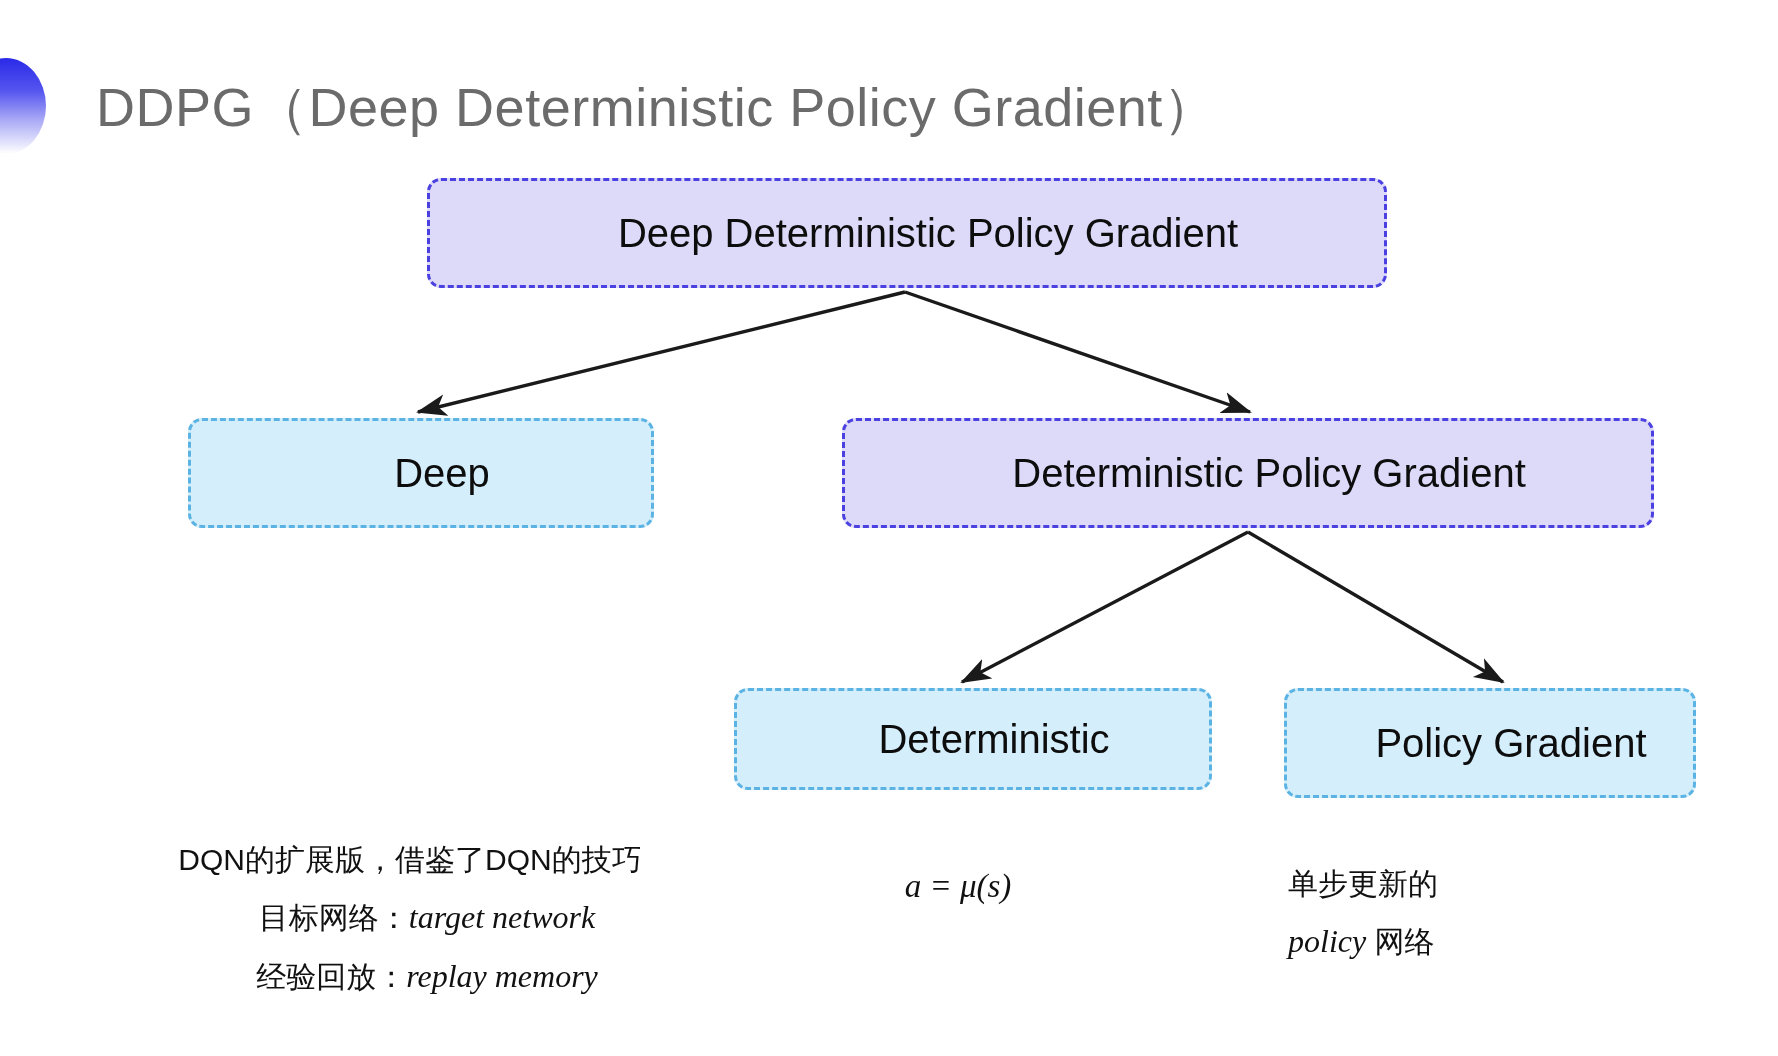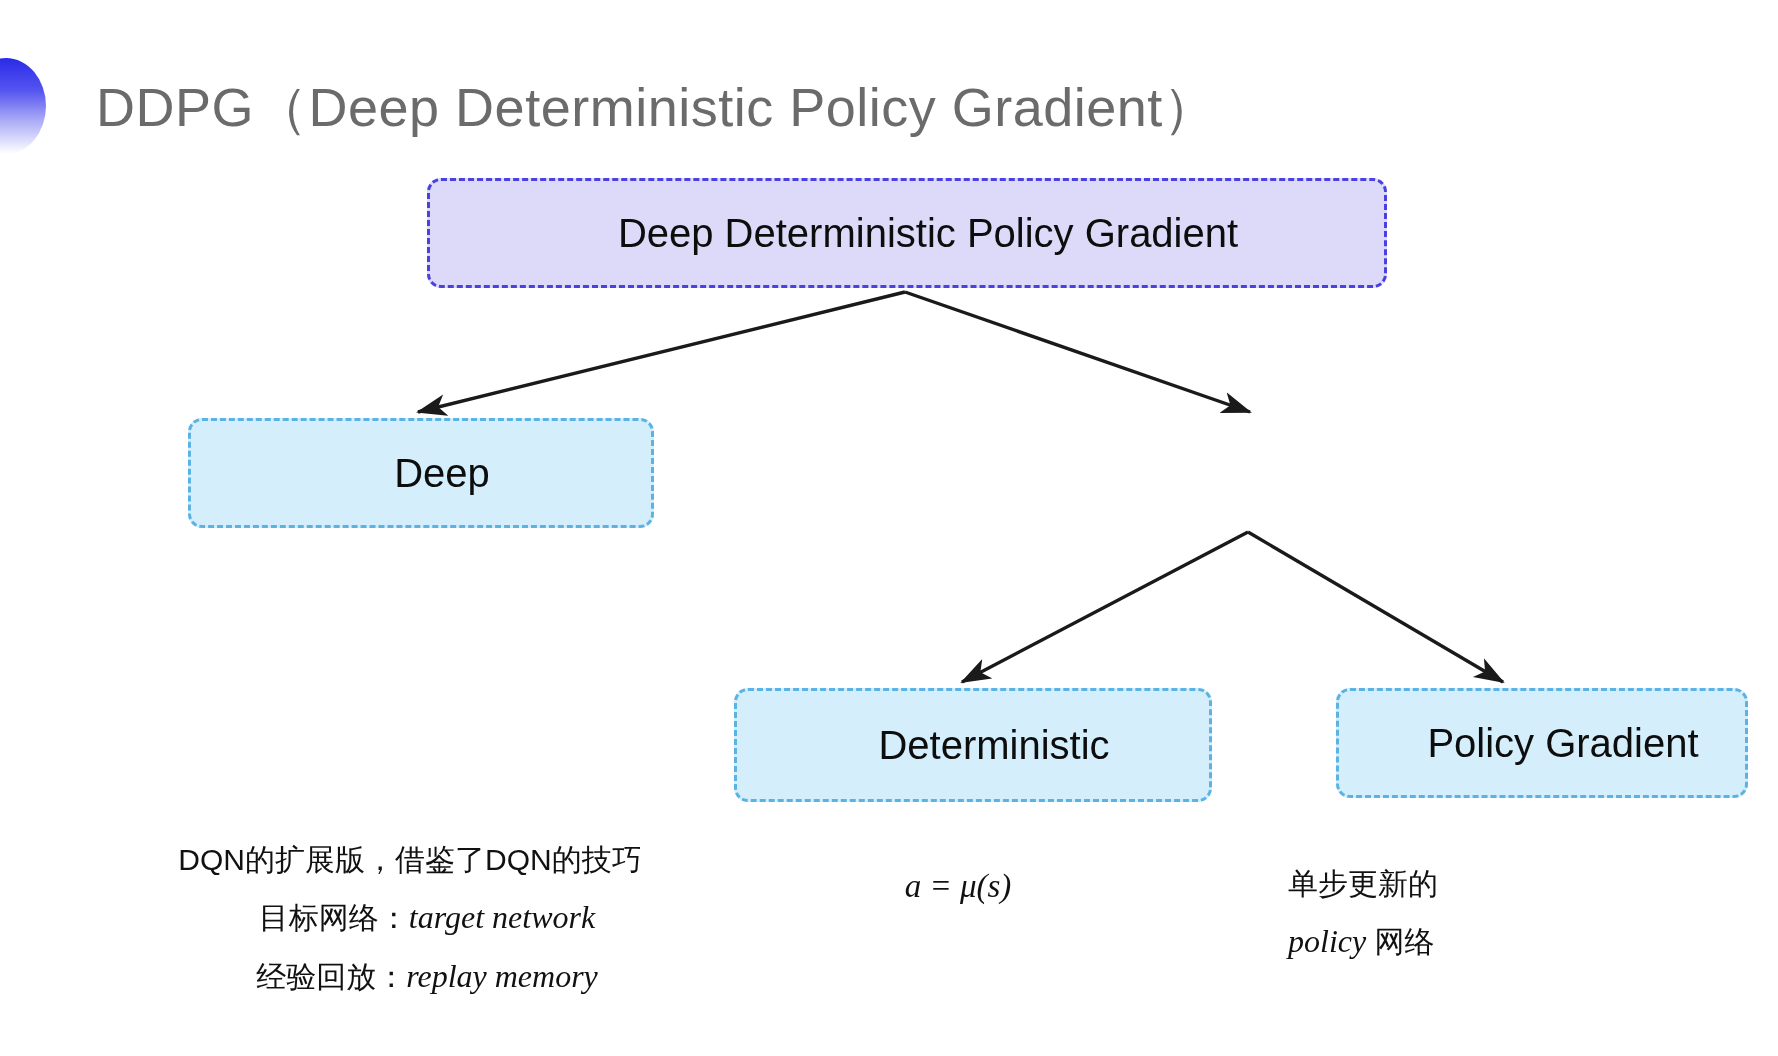--- a/index.html
+++ b/index.html
@@ -59,22 +59,22 @@
   }
   .node-blue {
     background: #d4eefb;
     border: 3px dashed #5bb3e4;
     margin-left: 16px;
   }
 
   #node-root   { left: 427px;  top: 178px; width: 960px;  height: 110px; font-size: 40px; }
   #node-deep   { left: 172px;  top: 418px; width: 466px;  height: 110px; font-size: 40px; }
   #node-dpg    { left: 842px;  top: 418px; width: 812px;  height: 110px; font-size: 40px; }
-  #node-det    { left: 718px;  top: 688px; width: 478px;  height: 114px; font-size: 40px; }
-  #node-pg     { left: 1320px; top: 688px; width: 412px;  height: 110px; font-size: 40px; }
+  #node-det    { left: 718px;  top: 688px; width: 478px;  height: 102px; font-size: 40px; }
+  #node-pg     { left: 1268px; top: 688px; width: 412px;  height: 110px; font-size: 40px; }
 
   
   #arrows {
     position: absolute;
     left: 0;
     top: 0;
     width: 1778px;
     height: 1056px;
     pointer-events: none;
   }
@@ -127,20 +127,23 @@
   </svg>
 
   <div id="node-root" class="node node-purple">
     <span>Deep Deterministic Policy Gradient</span>
   </div>
 
   <div id="node-deep" class="node node-blue">
     <span>Deep</span>
   </div>
 
+  <div id="node-dpg" class="node node-purple">
+    <span>Deterministic Policy Gradient</span>
+  </div>
 
   <div id="node-det" class="node node-blue">
     <span>Deterministic</span>
   </div>
 
   <div id="node-pg" class="node node-blue">
     <span>Policy Gradient</span>
   </div>
 
   <div id="caption-deep" class="caption">

